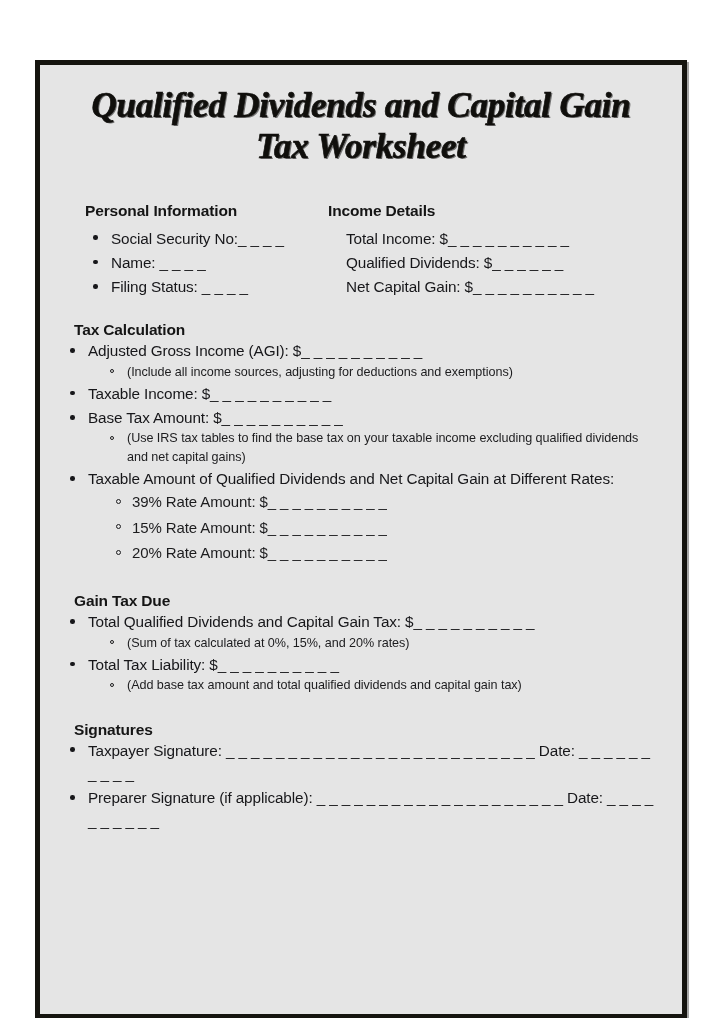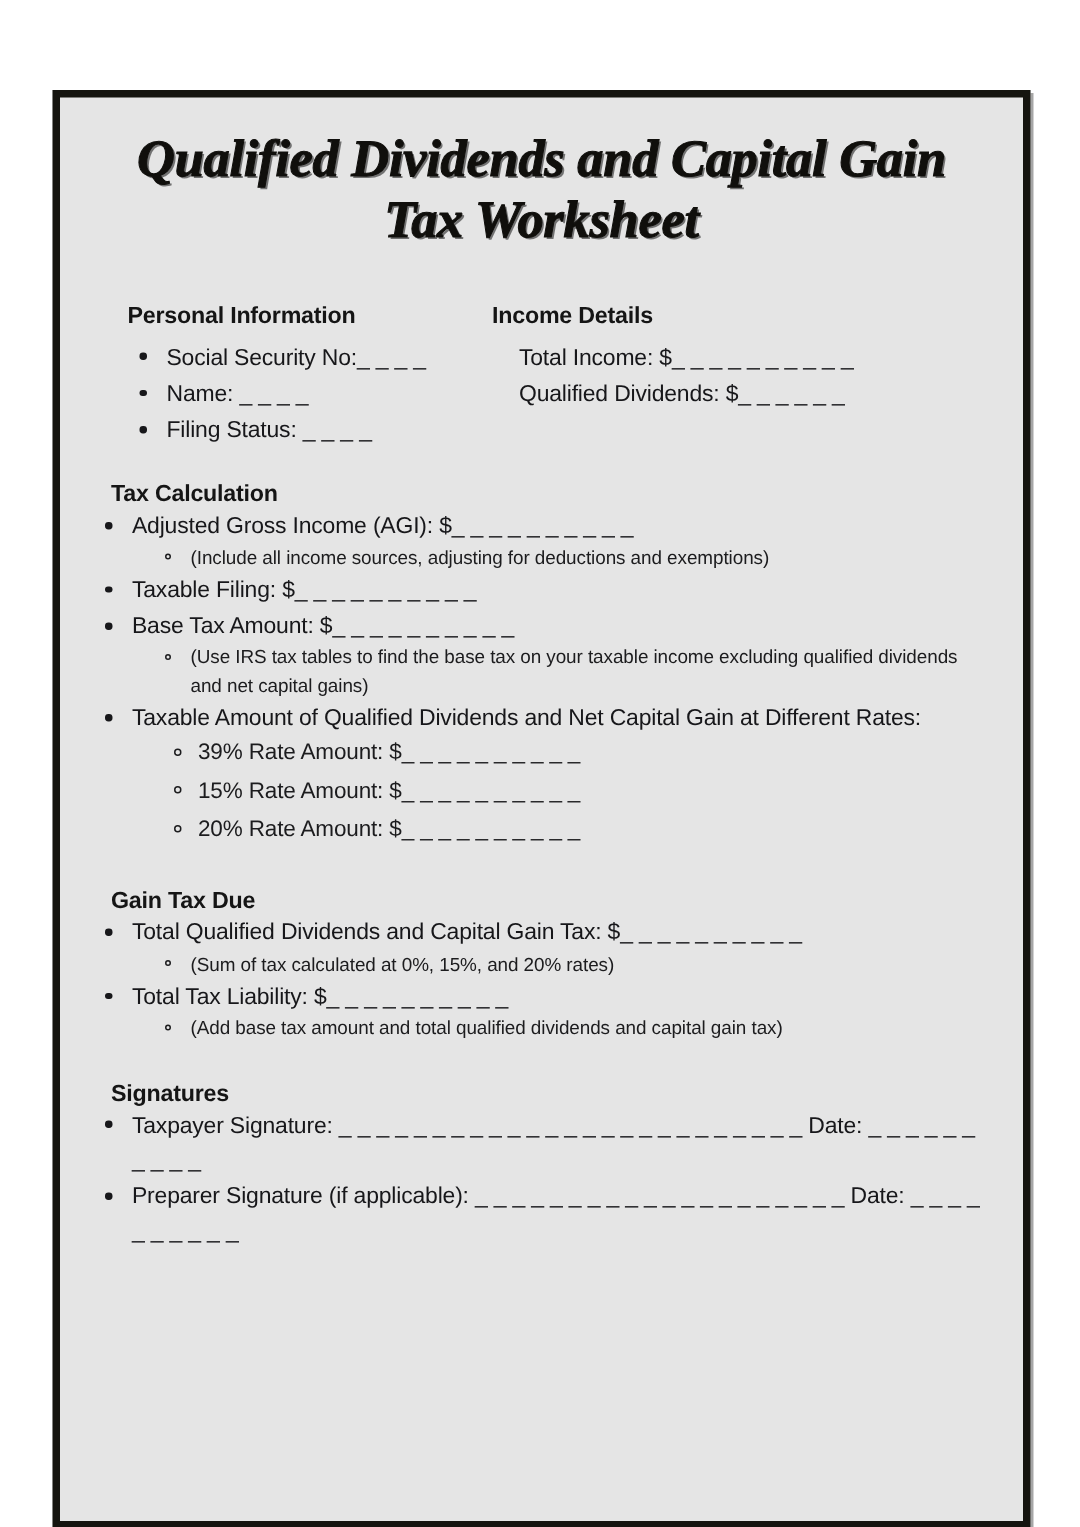--- a/index.html
+++ b/index.html
@@ -195,20 +195,21 @@
               <span>Filing Status: _ _ _ _</span>
             </li>
           </ul>
         </div>
 
         <div class="col-right">
           <div class="sec-head col-head">Income Details</div>
           <ul class="plain">
             <li>Total Income: $_ _ _ _ _ _ _ _ _ _</li>
             <li>Qualified Dividends: $_ _ _ _ _ _</li>
+            <li>Net Capital Gain: $_ _ _ _ _ _ _ _ _ _</li>
           </ul>
         </div>
 
       </div>
 
       <div class="sec-tax">
         <div class="sec-head sec-head-indent">Tax Calculation</div>
         <ul class="lvl1 list-indent">
 
           <li>
@@ -217,21 +218,21 @@
             <ul class="lvl2">
               <li>
                 <span class="bullet-o"></span>
                 <span>(Include all income sources, adjusting for deductions and exemptions)</span>
               </li>
             </ul>
           </li>
 
           <li>
             <span class="bullet"></span>
-            <span>Taxable Filing: $_ _ _ _ _ _ _ _ _ _</span>
+            <span>Taxable Income: $_ _ _ _ _ _ _ _ _ _</span>
           </li>
 
           <li>
             <span class="bullet"></span>
             <span>Base Tax Amount: $_ _ _ _ _ _ _ _ _ _</span>
             <ul class="lvl2">
               <li>
                 <span class="bullet-o"></span>
                 <span>(Use IRS tax tables to find the base tax on your taxable income excluding qualified dividends and net capital gains)</span>
               </li>

